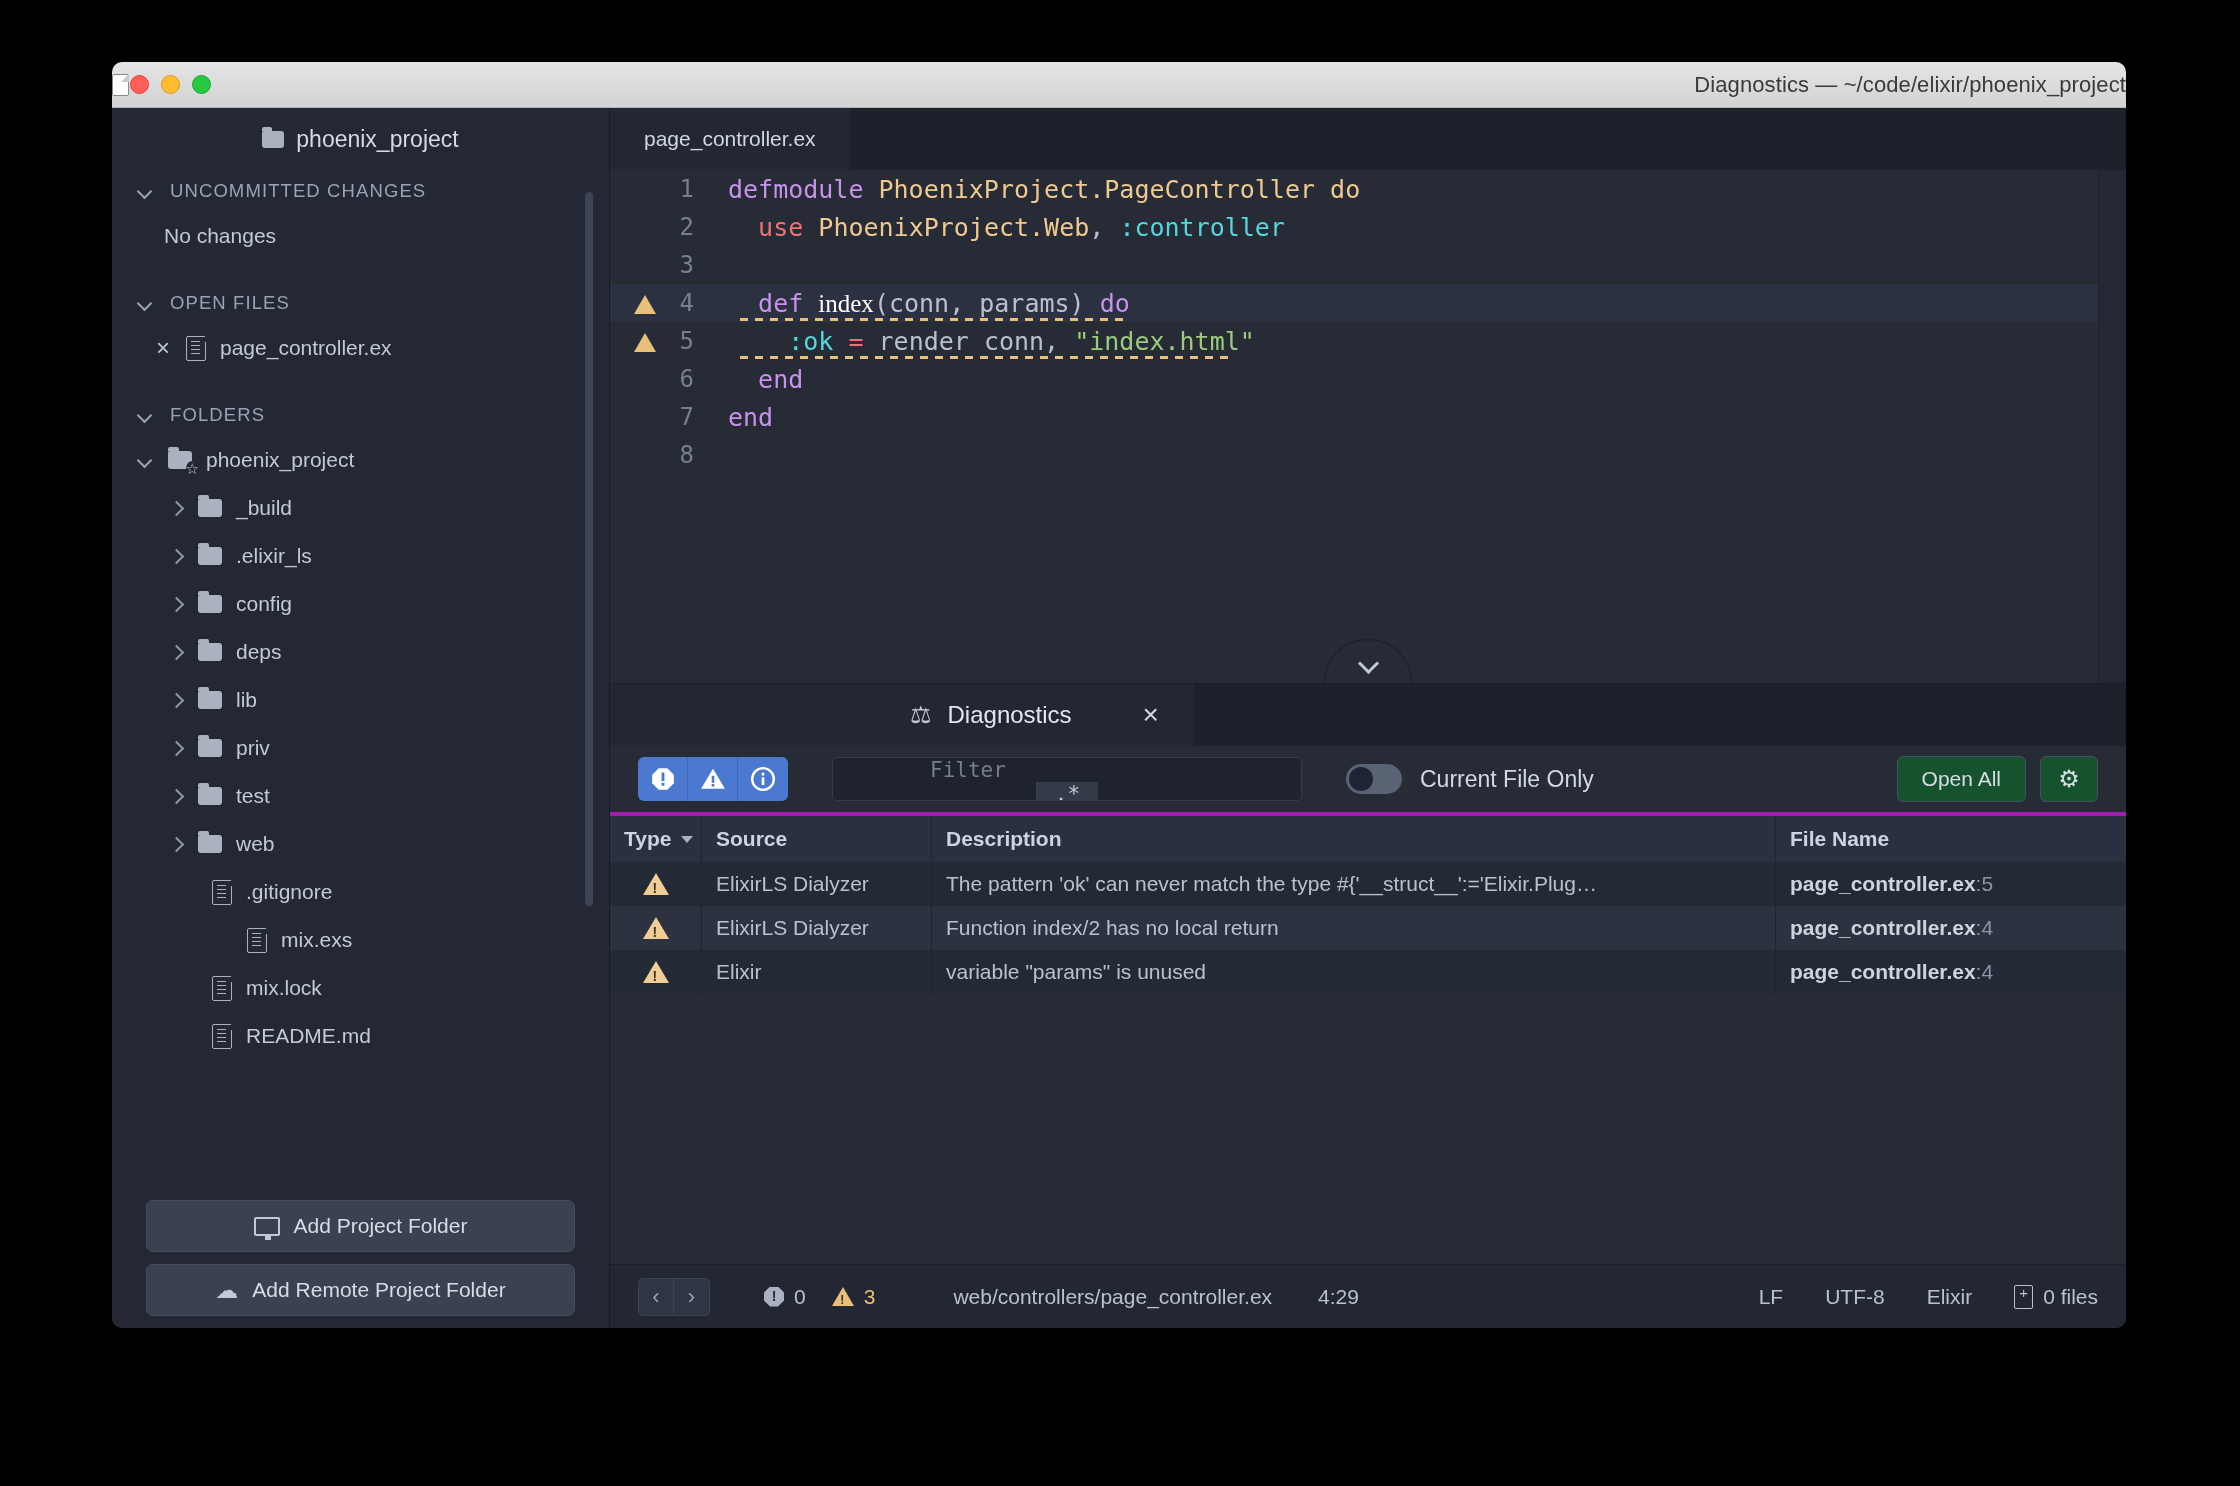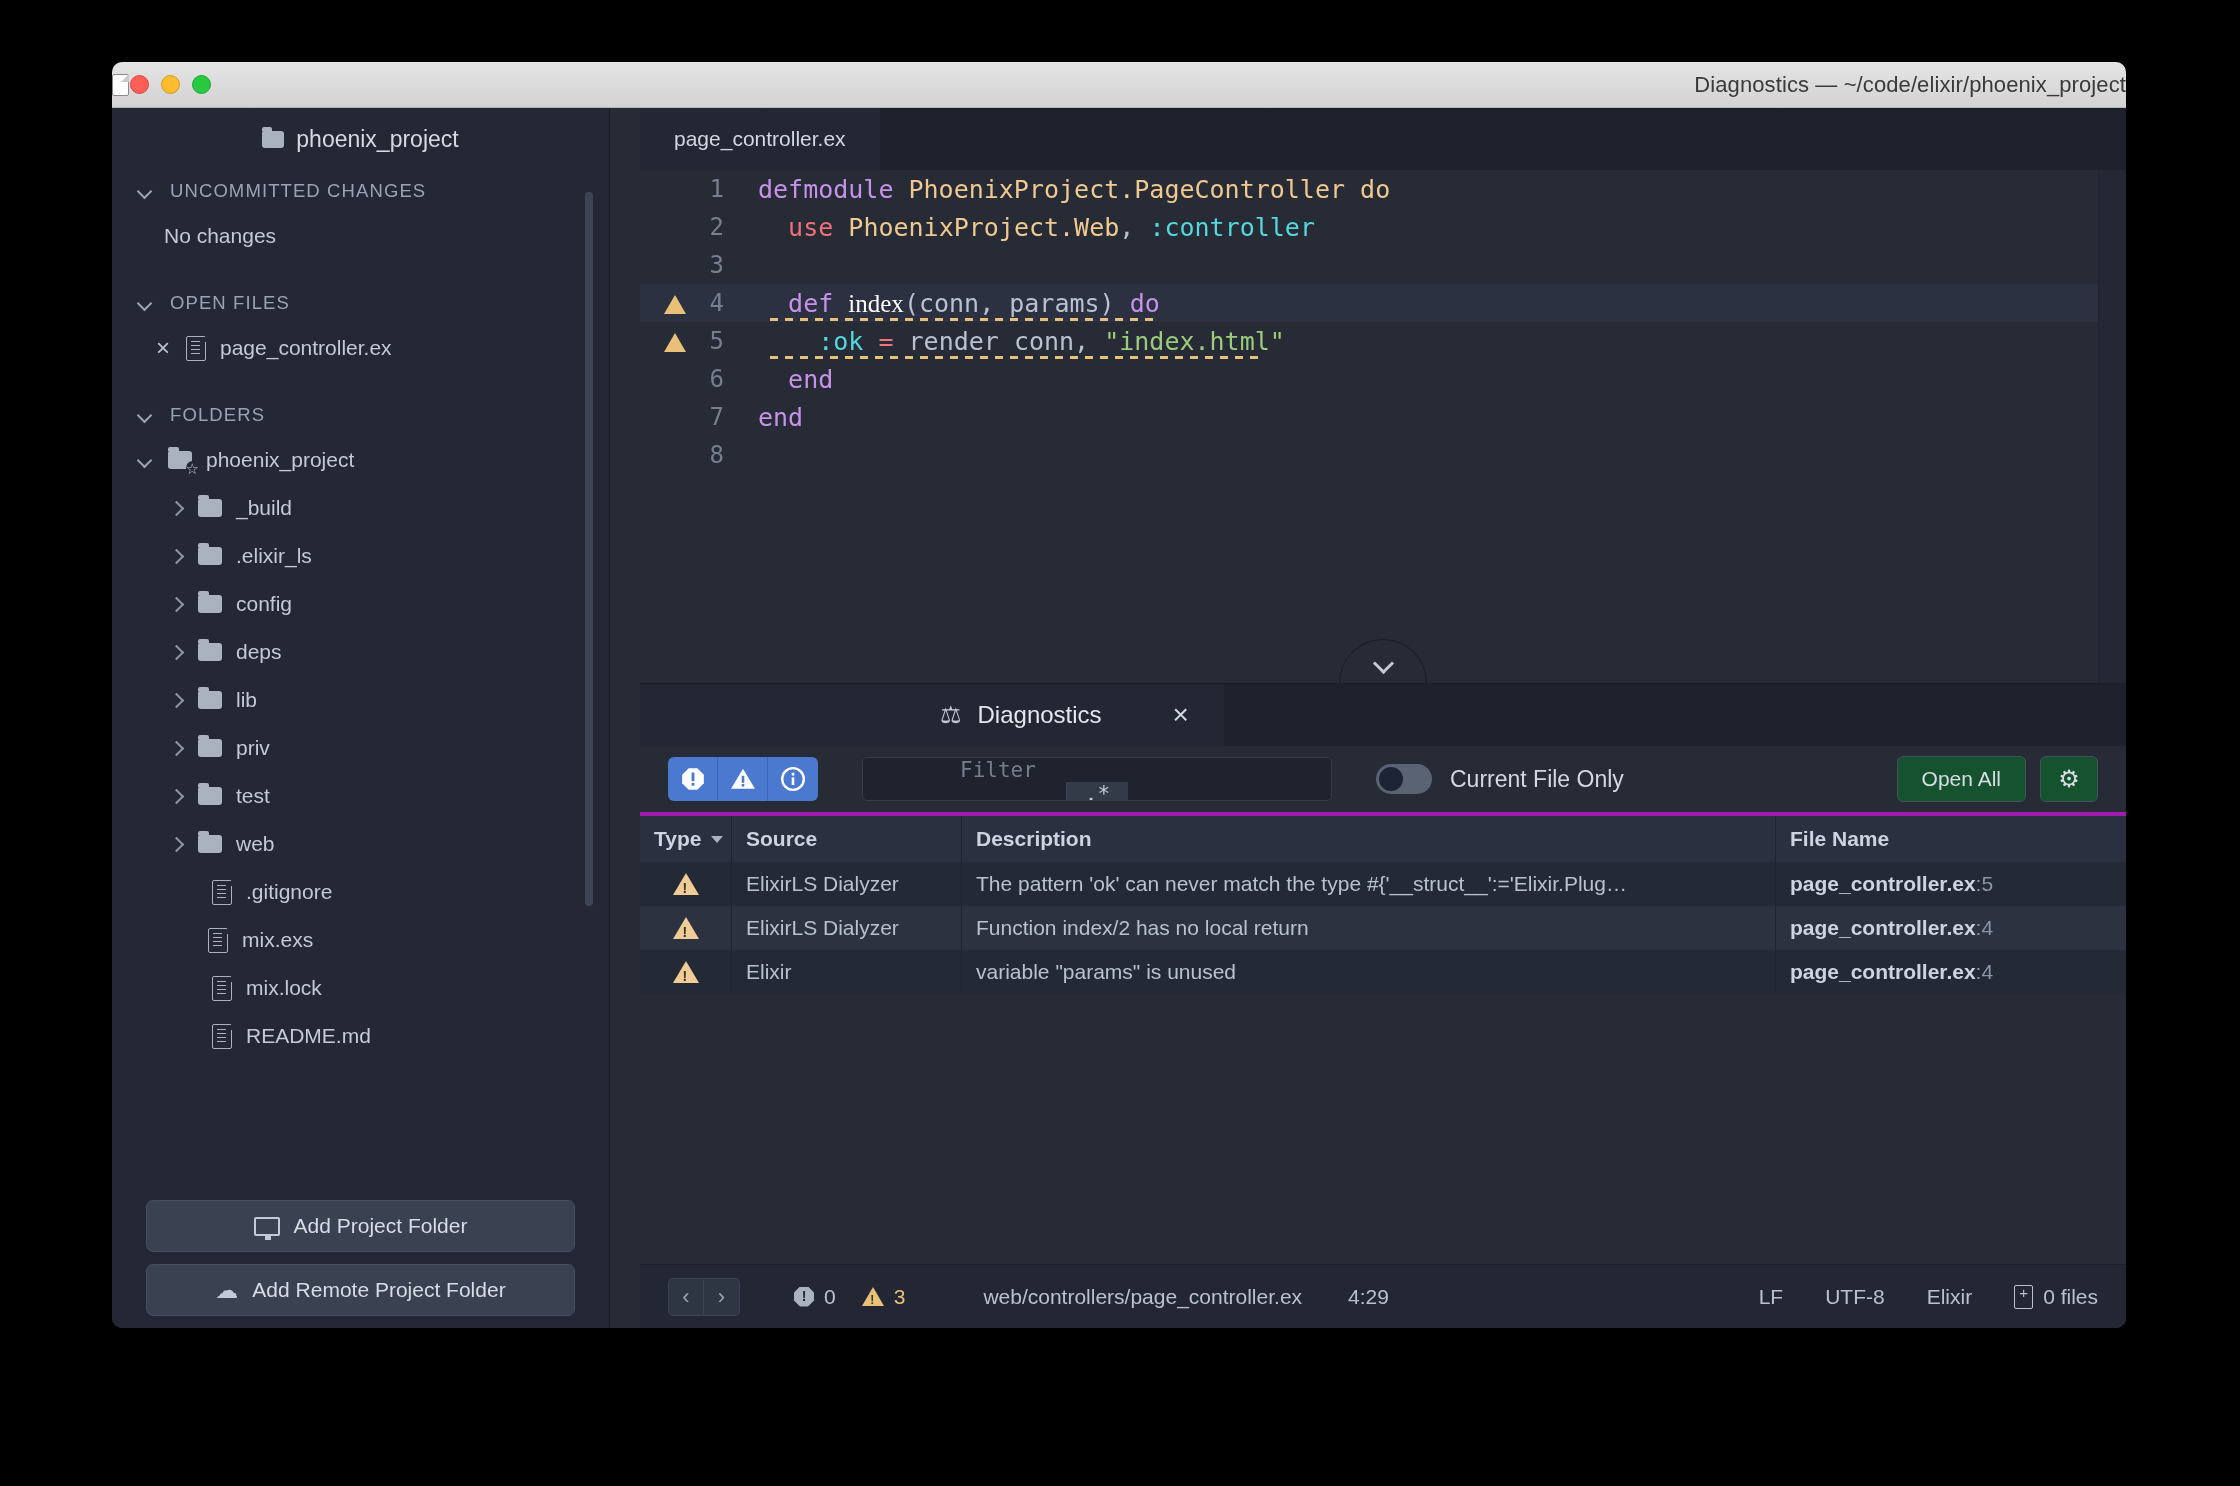--- a/index.html
+++ b/index.html
@@ -48,21 +48,21 @@
     border: 1.3px solid #8a8a8a; border-radius: 2px;
     position: relative;
   }
   .doc-glyph::after {
     content:""; position:absolute; right:-1px; top:-1px;
     border-width: 0 0 8px 8px; border-style: solid;
     border-color: transparent transparent #c9c9c9 transparent;
   }
 
   
-  #body { flex: 1; display: flex; min-height: 0; gap: 30px; }
+  #body { flex: 1; display: flex; min-height: 0; }
 
   
   #sidebar {
     width: 498px; flex: 0 0 498px;
     background: #232834;
     border-right: 1px solid #171b24;
     position: relative;
     display: flex; flex-direction: column;
     overflow: hidden;
   }
@@ -479,21 +479,21 @@
               <span class="chev right dim"></span>
               <span class="folder-row-icon"></span>
               <span>web</span>
             </div>
           </div>
         <div id="file-list">
             <div class="sb-row" style="padding-left: 100px;">
               <span class="file-glyph"></span>
               <span>.gitignore</span>
             </div>
-            <div class="sb-row" style="padding-left: 96px;">
+            <div class="sb-row" style="padding-left: 96px; margin-left: 39px;">
               <span class="file-glyph"></span>
               <span>mix.exs</span>
             </div>
             <div class="sb-row" style="padding-left: 100px;">
               <span class="file-glyph"></span>
               <span>mix.lock</span>
             </div>
             <div class="sb-row" style="padding-left: 100px;">
               <span class="file-glyph"></span>
               <span>README.md</span>

